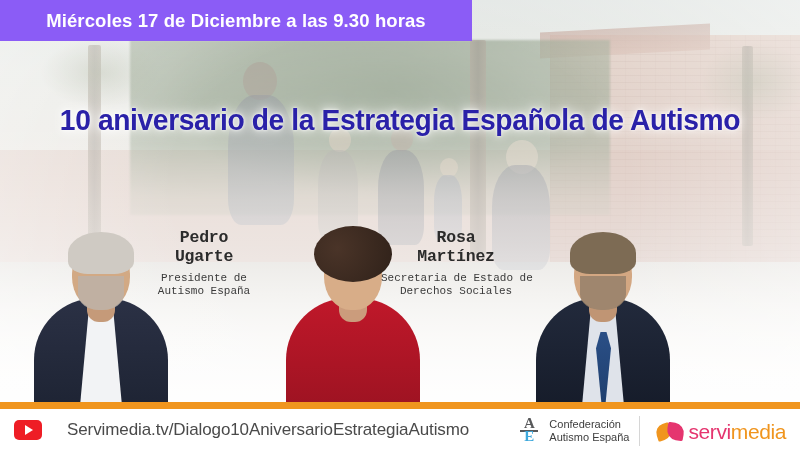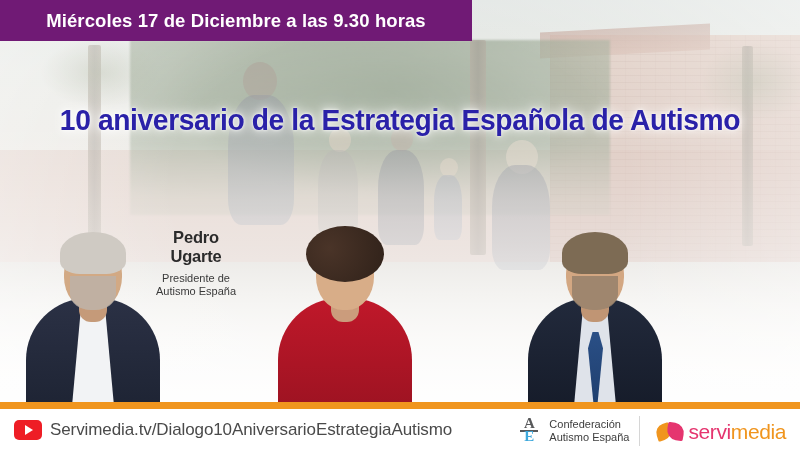--- a/index.html
+++ b/index.html
@@ -58,35 +58,35 @@
   .bg-wash{position:absolute;inset:0;background:linear-gradient(180deg,
       rgba(255,255,255,.42) 0%,
       rgba(255,255,255,.50) 30%,
       rgba(255,255,255,.68) 55%,
       rgba(255,255,255,.86) 75%,
       rgba(255,255,255,.97) 90%,
       #ffffff 100%);}
   .bg-vignette{position:absolute;inset:0;background:radial-gradient(ellipse at 50% 40%,rgba(255,255,255,0) 40%,rgba(255,255,255,.55) 100%);}
 
   
-  .date-banner{position:absolute;left:0;top:0;width:472px;height:41px;background:#701a75;
+  .date-banner{position:absolute;left:0;top:0;width:472px;height:41px;background:#8b5cf6;
     display:flex;align-items:center;justify-content:center;}
   .date-banner span{color:#fff;font-size:18.5px;font-weight:bold;letter-spacing:.1px;
     font-family:"Liberation Sans","DejaVu Sans",sans-serif;}
 
   
   .main-title{position:absolute;left:0;top:103px;width:800px;text-align:center;
     color:#2A21A8;font-size:30px;font-weight:bold;letter-spacing:-.4px;
     font-family:"Liberation Sans Narrow","Liberation Sans","DejaVu Sans",sans-serif;
     transform:scaleX(.94);transform-origin:center;
     text-shadow:0 0 9px rgba(255,255,255,.95),0 0 18px rgba(255,255,255,.8),0 0 3px rgba(255,255,255,1);
     white-space:nowrap;}
 
   
-  .speakers{position:absolute;left:4px;top:196px;width:680px;height:210px;}
+  .speakers{position:absolute;left:12px;top:196px;width:680px;height:210px;font-family:Liberation Mono, monospace;}
   .speaker{position:absolute;top:0;height:210px;}
   .sp-1{left:14px;width:250px;}
   .sp-2{left:266px;width:250px;}
   .sp-3{left:516px;width:268px;}
   .sp-text{position:absolute;top:32px;width:120px;text-align:center;}
   .sp-1 .sp-text{left:118px;}
   .sp-2 .sp-text{left:118px;}
   .sp-3 .sp-text{left:122px;}
   .sp-name{color:#2b2b2b;font-size:16.5px;font-weight:bold;line-height:19px;letter-spacing:-.2px;}
   .sp-role{color:#3a3a3a;font-size:11px;line-height:12.5px;margin-top:6px;white-space:nowrap;}
@@ -104,21 +104,21 @@
   .pt-shirt{position:absolute;left:54px;bottom:0;width:42px;height:92px;background:#f2f3f5;
     clip-path:polygon(20% 0,80% 0,100% 100%,0% 100%);}
   .pt-beard{position:absolute;left:52px;bottom:96px;width:46px;height:34px;border-radius:0 0 46% 46%;opacity:.75;}
   .pt-tie{position:absolute;left:68px;bottom:0;width:15px;height:74px;
     background:linear-gradient(180deg,#2a4f86,#1f3f6e);
     clip-path:polygon(30% 0,70% 0,100% 22%,62% 100%,38% 100%,0 22%);}
 
   
   .orange-bar{position:absolute;left:0;top:402px;width:800px;height:7px;background:#F0951E;}
   .footer{position:absolute;left:0;top:409px;width:800px;height:41px;background:#ffffff;}
-  .yt-wrap{position:absolute;left:14px;top:11px;display:flex;align-items:flex-start;gap:8px;}
+  .yt-wrap{position:absolute;left:14px;top:11px;display:flex;align-items:flex-start;gap:25px;}
   .yt-icon{width:28px;height:20px;background:#EE1D25;border-radius:5px;position:relative;flex:none;}
   .yt-icon::after{content:"";position:absolute;left:11px;top:5px;width:0;height:0;
     border-left:8px solid #fff;border-top:5px solid transparent;border-bottom:5px solid transparent;}
   .yt-url{color:#4a4a4a;font-size:17px;letter-spacing:-.1px;white-space:nowrap;}
   .logos{position:absolute;right:8px;top:5px;height:34px;display:flex;align-items:center;gap:10px;}
   .logo-ae{display:flex;align-items:center;gap:7px;padding-right:10px;border-right:1px solid #d6d6d6;}
   .ae-mark{width:26px;height:30px;position:relative;flex:none;}
   .ae-a{position:absolute;left:0;top:0;width:26px;text-align:center;color:#58595b;
     font-size:15px;font-weight:bold;line-height:15px;font-family:"Liberation Serif","DejaVu Serif",serif;}
   .ae-e{position:absolute;left:0;top:13px;width:26px;text-align:center;color:#3FA9DC;
@@ -191,20 +191,26 @@
       </div>
     </div>
 
     <div class="speaker sp-2">
       <div class="portrait p2">
         <div class="pt-shoulders" style="background:linear-gradient(180deg,#c0182a,#9e1322);"></div>
         <div class="pt-neck" style="background:#cb9c7c;"></div>
         <div class="pt-head" style="background:#d8ad88;"></div>
         <div class="pt-hair" style="left:36px;bottom:124px;width:78px;height:56px;background:radial-gradient(circle at 30% 40%,#4a3428,#2f2119);border-radius:50%;"></div>
       </div>
+      <div class="sp-text">
+        <div class="sp-name">Rosa</div>
+        <div class="sp-name">Martínez</div>
+        <div class="sp-role sp-role-w">Secretaria de Estado de</div>
+        <div class="sp-role sp-role-w" style="margin-top:0">Derechos Sociales</div>
+      </div>
     </div>
 
     <div class="speaker sp-3">
       <div class="portrait p3">
         <div class="pt-shoulders" style="background:linear-gradient(180deg,#222a3c,#161c2a);"></div>
         <div class="pt-shirt" style="background:#dfe3ea;"></div>
         <div class="pt-tie"></div>
         <div class="pt-neck" style="background:#c09574;"></div>
         <div class="pt-head" style="background:#d3a782;"></div>
         <div class="pt-beard" style="background:#8d7b67;"></div>

